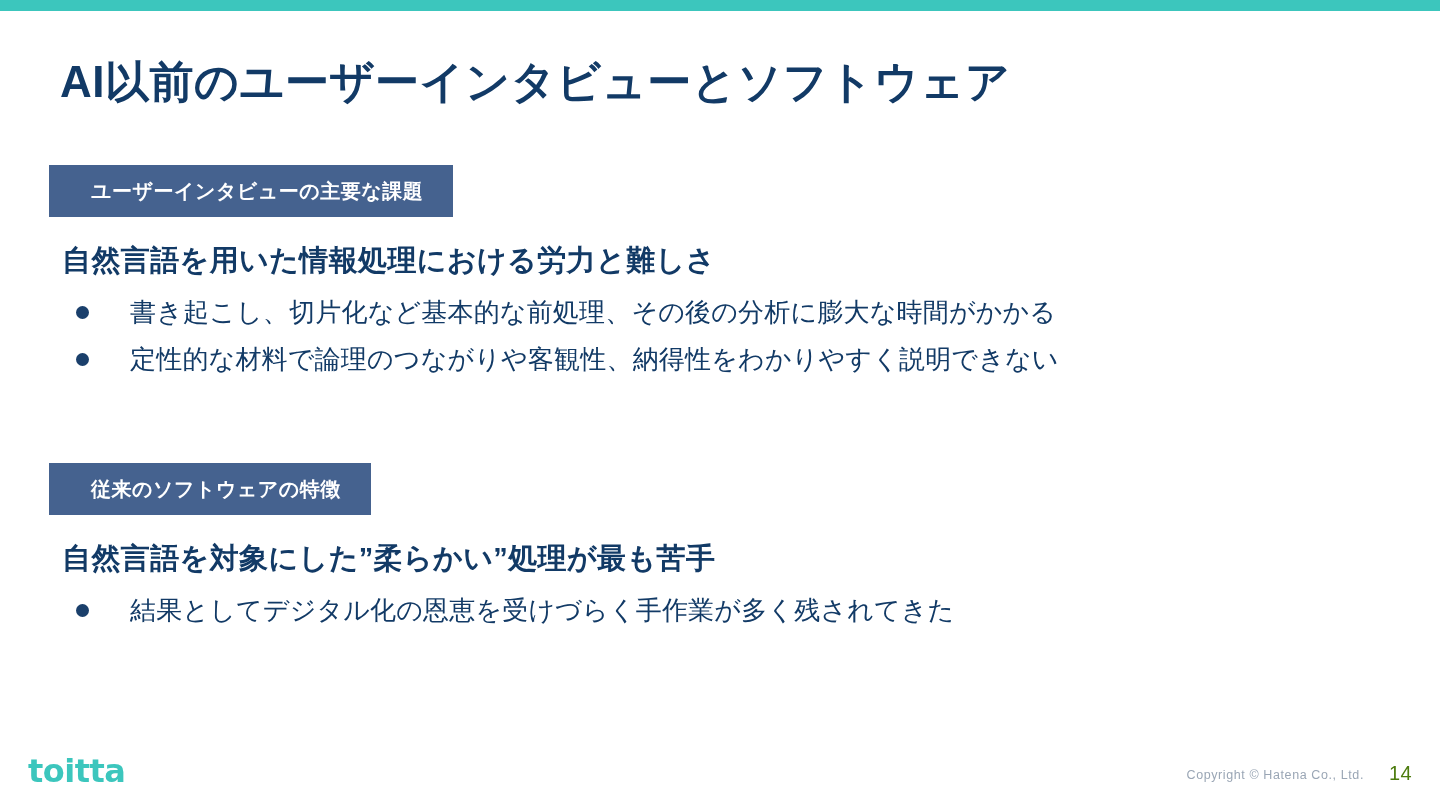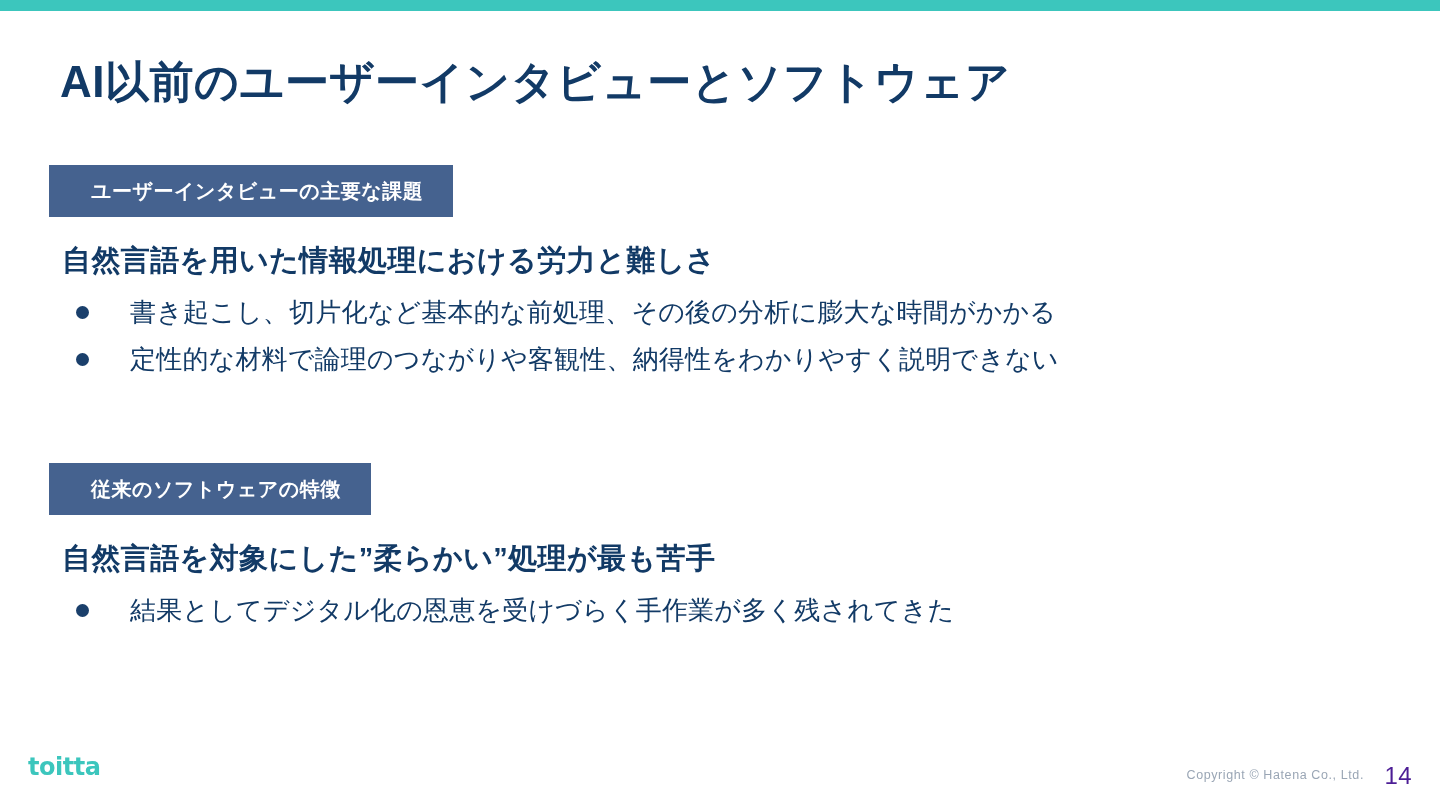--- a/index.html
+++ b/index.html
@@ -94,43 +94,43 @@
     width: 13px;
     height: 13px;
     border-radius: 50%;
     background: #1a3f6b;
   }
 
   .footer-logo {
     position: absolute;
     left: 28px;
     top: 755px;
-    font-size: 24px;
+    font-size: 32px;
     font-weight: bold;
     color: #3cc6bd;
     letter-spacing: -0.5px;
     font-family: "DejaVu Sans", sans-serif;
     line-height: 1;
   }
   .footer-copyright {
     position: absolute;
     right: 76px;
     top: 768px;
     font-size: 12.5px;
     color: #9aa6b5;
     letter-spacing: 0.6px;
     white-space: nowrap;
     text-align: center;
   }
   .footer-pagenum {
     position: absolute;
     right: 28px;
     top: 762px;
-    font-size: 24px;
-    color: #4c1d95;
+    font-size: 20px;
+    color: #4d7c0f;
     letter-spacing: 0.4px;
     text-align: right;
   }
 </style>
 </head>
 <body>
 
 <div class="slide">
 
   <div class="top-bar"></div>

